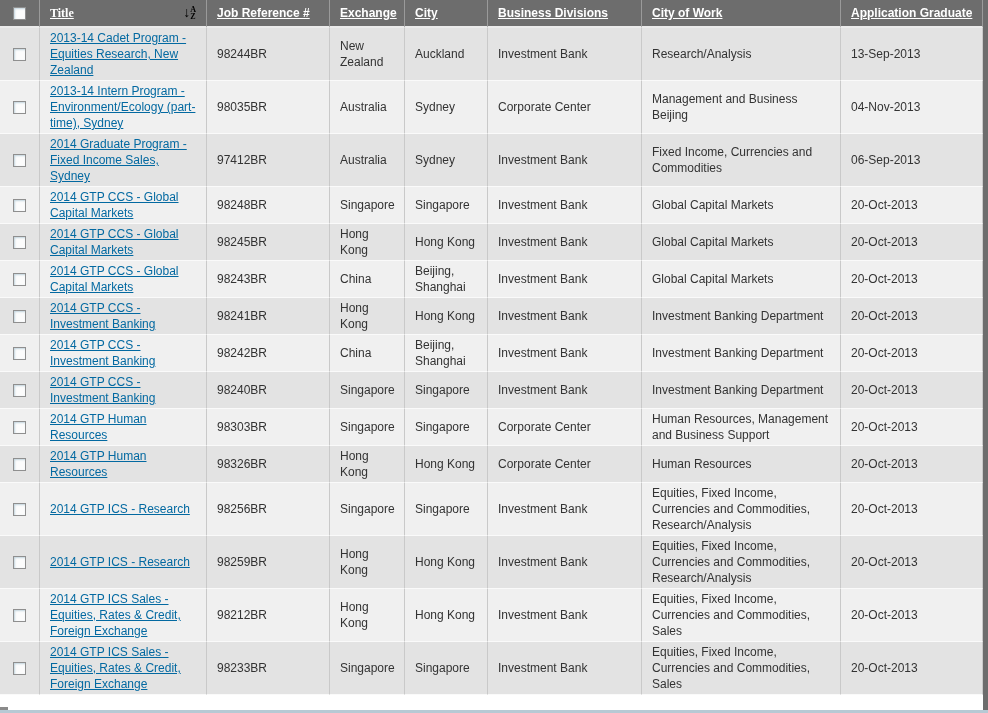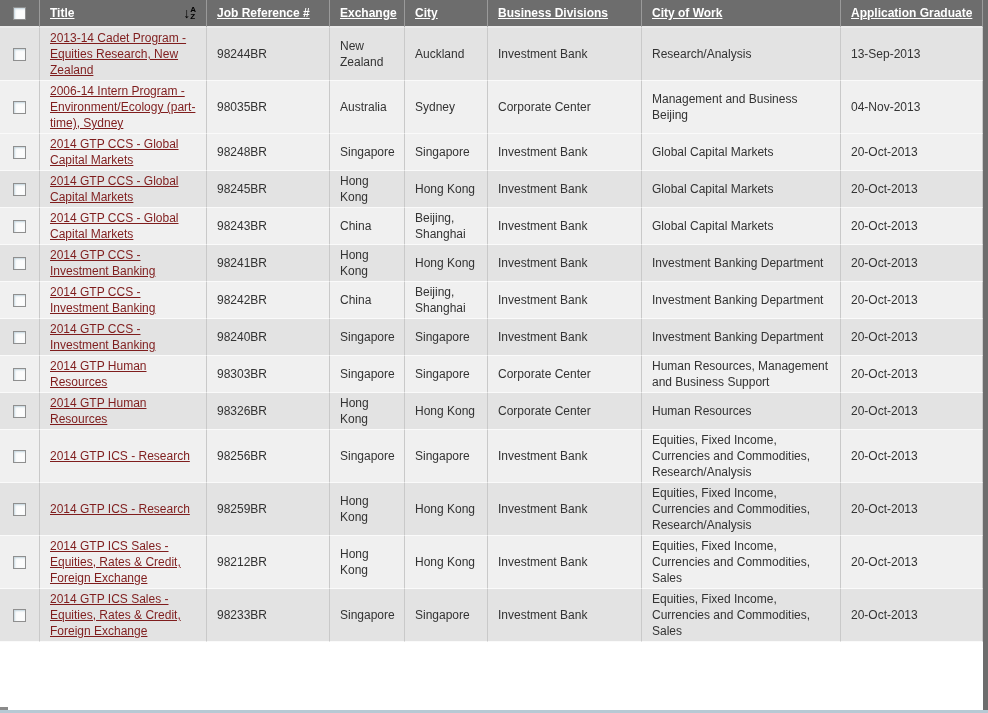--- a/index.html
+++ b/index.html
@@ -46,20 +46,21 @@
   }
   thead th.cb-col { padding: 0; text-align: center; }
   thead a {
     color: #ffffff;
     text-decoration: underline;
     cursor: pointer;
   }
   .th-inner {
     display: flex;
     justify-content: space-between;
+    font-family: Liberation Serif, serif;
   }
   .sort-icon {
     display: inline-flex;
     align-items: center;
     color: #000000;
     cursor: pointer;
     margin-right: 2px;
   }
   .sort-icon .arrow { font-size: 14px; line-height: 14px; }
   .sort-icon .az {
@@ -78,21 +79,21 @@
     vertical-align: middle;
     border-right: 1px solid #c9c9c9;
     border-bottom: 1px solid #fafafa;
     overflow: hidden;
   }
   tbody td.cb-cell { padding: 2px 0; text-align: center; }
   tr.odd  td { background: #e3e3e3; }
   tr.even td { background: #f0f0f0; }
 
   .job-link {
-    color: #7f1d1d;
+    color: #0369a1;
     text-decoration: underline;
     cursor: pointer;
   }
 
   .checkbox {
     display: inline-block;
     width: 11px;
     height: 11px;
     background: #fcfcfc;
     border: 1px solid #8f8f8f;
@@ -186,28 +187,38 @@
           <td class="title-cell"><a class="job-link">2013-14 Cadet Program - Equities Research, New Zealand</a></td>
           <td>98244BR</td>
           <td>New Zealand</td>
           <td>Auckland</td>
           <td>Investment Bank</td>
           <td>Research/Analysis</td>
           <td>13-Sep-2013</td>
         </tr>
         <tr class="even">
           <td class="cb-cell"><span class="checkbox"></span></td>
-          <td class="title-cell"><a class="job-link">2006-14 Intern Program - Environment/Ecology (part-time), Sydney</a></td>
+          <td class="title-cell"><a class="job-link">2013-14 Intern Program - Environment/Ecology (part-time), Sydney</a></td>
           <td>98035BR</td>
           <td>Australia</td>
           <td>Sydney</td>
           <td>Corporate Center</td>
           <td>Management and Business Beijing</td>
           <td>04-Nov-2013</td>
         </tr>
+        <tr class="odd">
+          <td class="cb-cell"><span class="checkbox"></span></td>
+          <td class="title-cell"><a class="job-link">2014 Graduate Program - Fixed Income Sales, Sydney</a></td>
+          <td>97412BR</td>
+          <td>Australia</td>
+          <td>Sydney</td>
+          <td>Investment Bank</td>
+          <td>Fixed Income, Currencies and Commodities</td>
+          <td>06-Sep-2013</td>
+        </tr>
         <tr class="even">
           <td class="cb-cell"><span class="checkbox"></span></td>
           <td class="title-cell"><a class="job-link">2014 GTP CCS - Global Capital Markets</a></td>
           <td>98248BR</td>
           <td>Singapore</td>
           <td>Singapore</td>
           <td>Investment Bank</td>
           <td>Global Capital Markets</td>
           <td>20-Oct-2013</td>
         </tr>

